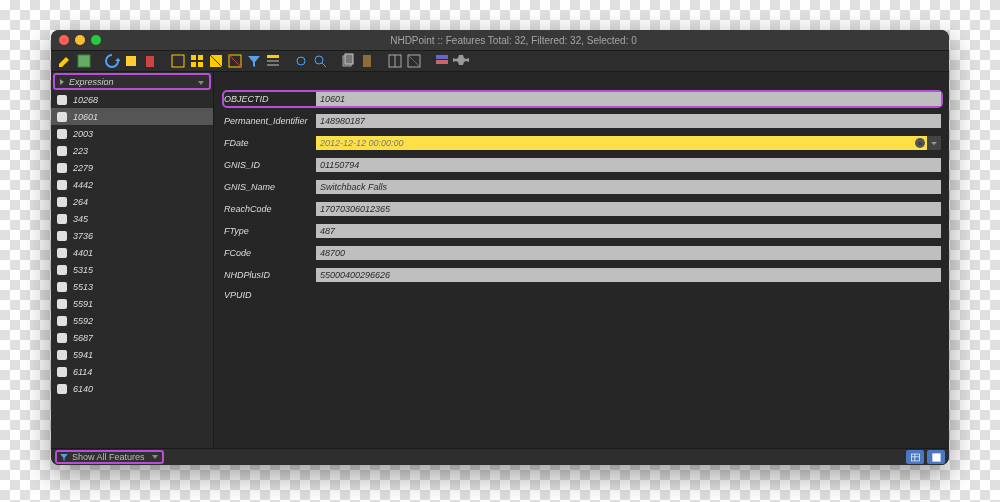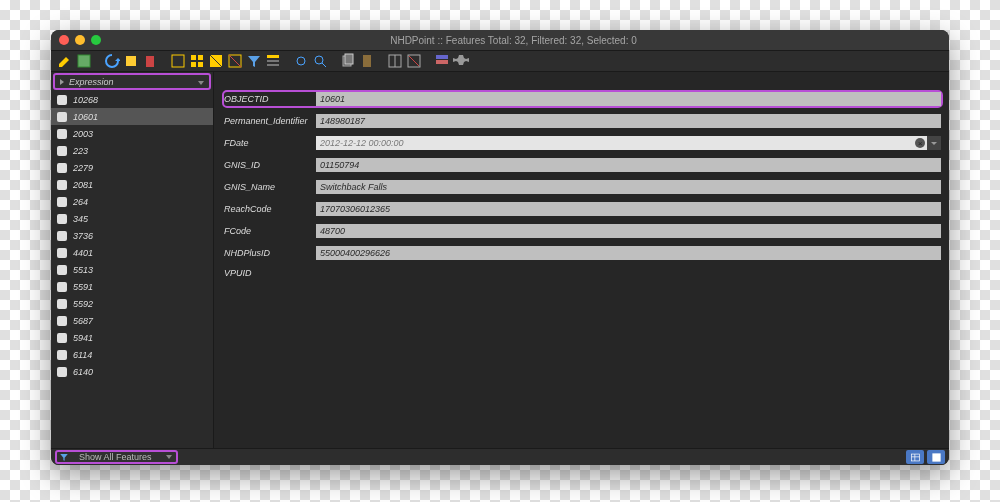--- a/index.html
+++ b/index.html
@@ -127,21 +127,21 @@
   .val {
     flex:1;
     height:14px;
     background:#bfbfbf;
     color:#2a2a2a;
     font-size:9px;
     display:flex; align-items:center;
     padding:0 4px;
   }
   .val.dk {
-    background:#e5e5e5;
+    background:#fde047;
     color:#7a7a7a;
     position:relative;
   }
   .val.dk .clear {
     position:absolute; right:16px; top:2px;
     width:10px;height:10px; border-radius:50%;
     background:#555;
     display:flex;align-items:center;justify-content:center;
     color:#222;font-size:8px;
   }
@@ -179,21 +179,21 @@
     flex-shrink:0;
     padding:0 4px;
   }
   .showall {
     height:14px;
     background:#303030;
     border:2px solid #b84fd6;
     border-radius:3px;
     display:flex;align-items:center;
     padding:0 4px 0 2px;
-    gap:10px;
+    gap:3px;
     font-size:9px;
     color:#bbb;
     position:relative;
   }
   .showall::after{
     content:""; width:0;height:0;
     border-left:3px solid transparent;
     border-right:3px solid transparent;
     border-top:4px solid #888;
     margin-left:4px;
@@ -359,37 +359,41 @@
           <div class="row">
             <span class="chk"></span>
             <span>223</span>
           </div>
           <div class="row">
             <span class="chk"></span>
             <span>2279</span>
           </div>
           <div class="row">
             <span class="chk"></span>
-            <span>2081</span>
+            <span>4442</span>
           </div>
           <div class="row">
             <span class="chk"></span>
             <span>264</span>
           </div>
           <div class="row">
             <span class="chk"></span>
             <span>345</span>
           </div>
           <div class="row">
             <span class="chk"></span>
             <span>3736</span>
           </div>
           <div class="row">
             <span class="chk"></span>
             <span>4401</span>
+          </div>
+          <div class="row">
+            <span class="chk"></span>
+            <span>5315</span>
           </div>
           <div class="row">
             <span class="chk"></span>
             <span>5513</span>
           </div>
           <div class="row">
             <span class="chk"></span>
             <span>5591</span>
           </div>
           <div class="row">
@@ -439,20 +443,24 @@
       </div>
       <div class="field">
         <div class="lbl">GNIS_Name</div>
         <div class="val">Switchback Falls</div>
       </div>
       <div class="field">
         <div class="lbl">ReachCode</div>
         <div class="val">17070306012365</div>
       </div>
       <div class="field">
+        <div class="lbl">FType</div>
+        <div class="val">487</div>
+      </div>
+      <div class="field">
         <div class="lbl">FCode</div>
         <div class="val">48700</div>
       </div>
       <div class="field">
         <div class="lbl">NHDPlusID</div>
         <div class="val">55000400296626</div>
       </div>
       <div class="field">
         <div class="lbl">VPUID</div>
       </div>

